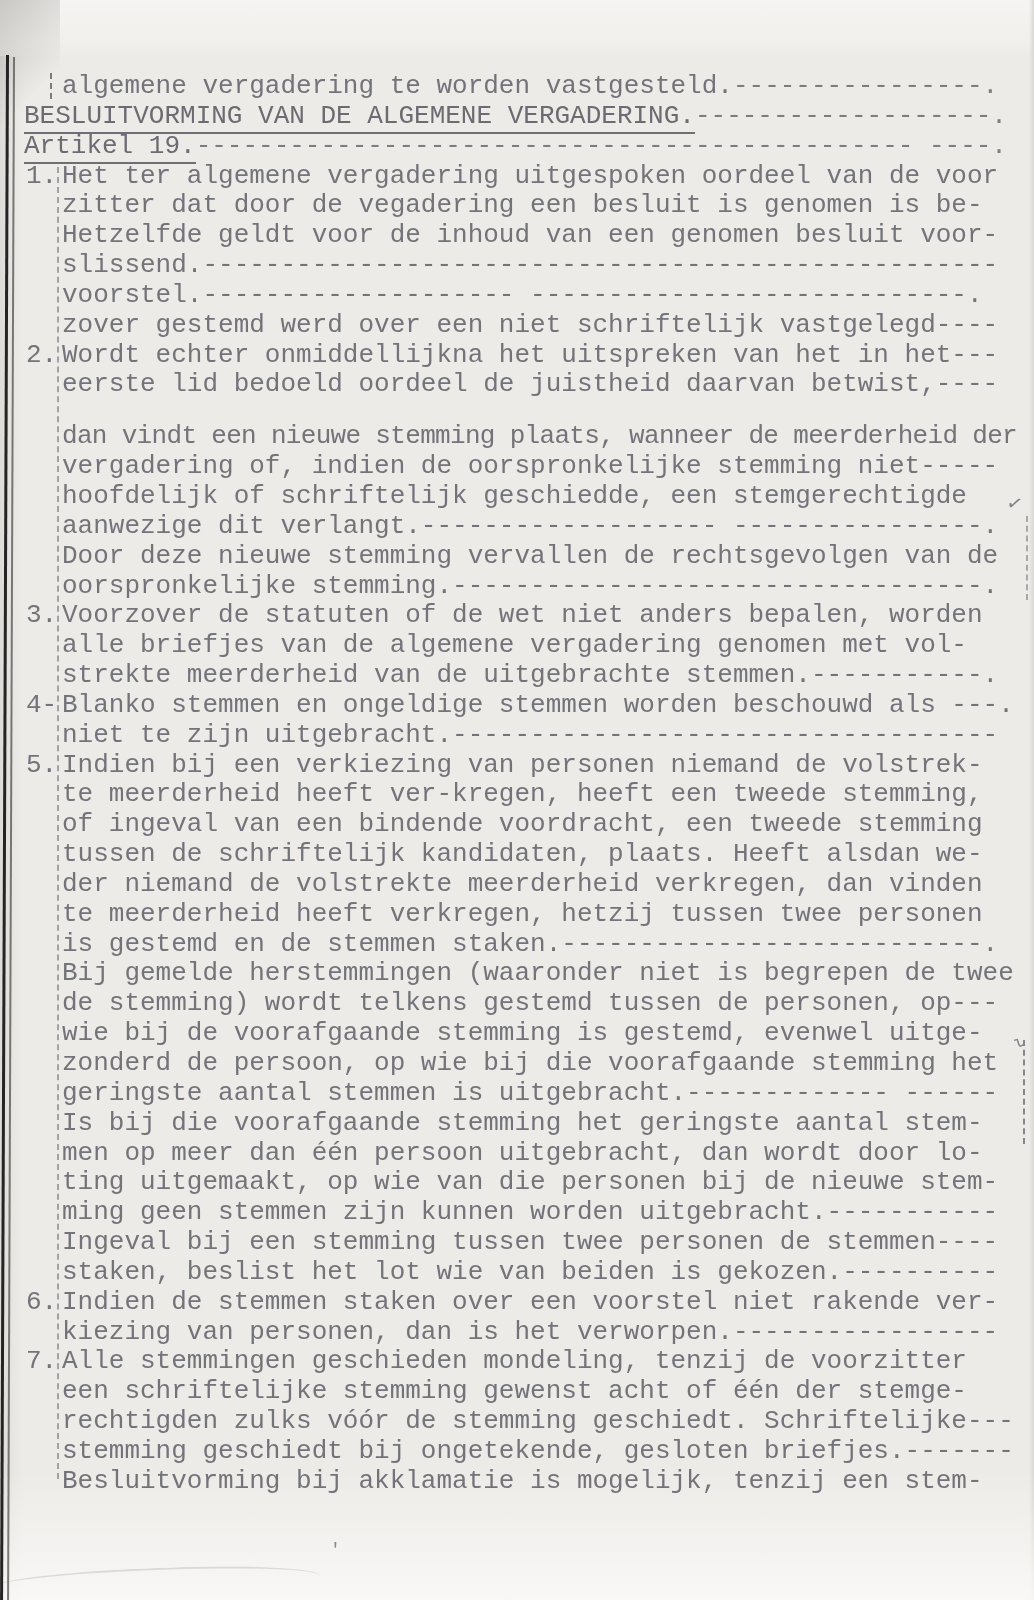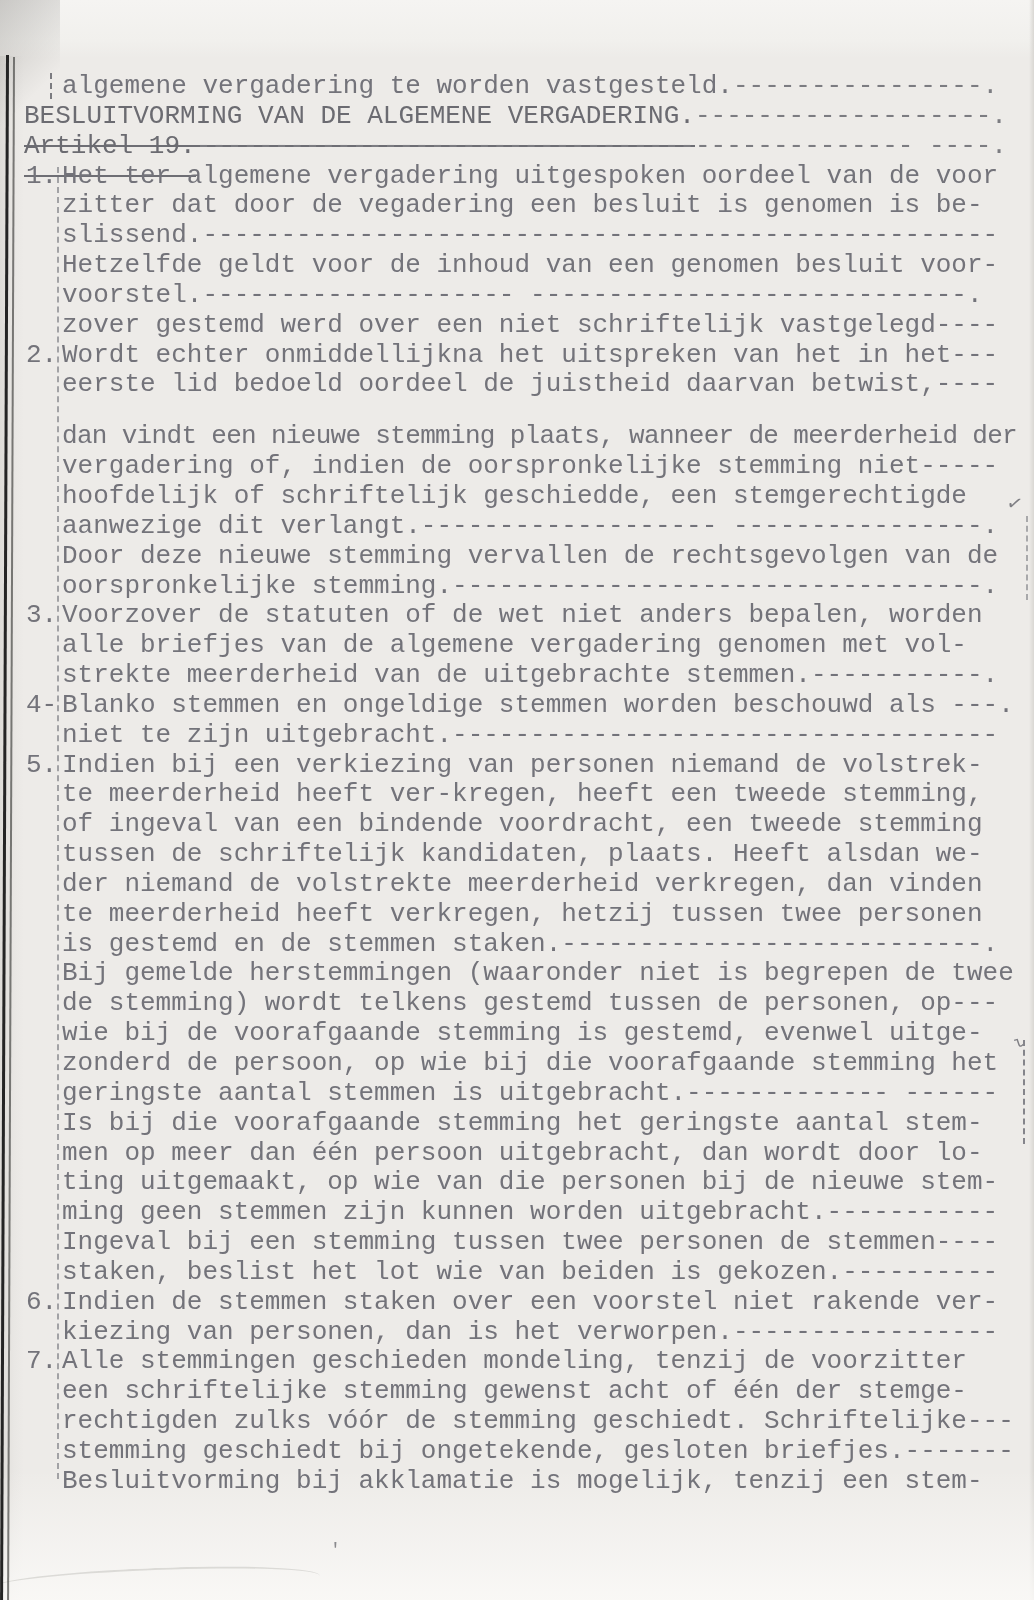--- a/index.html
+++ b/index.html
@@ -30,21 +30,21 @@
     background:#242424;transform:rotate(.22deg);transform-origin:top;}
   .edge-inner{position:absolute;left:13px;top:57px;height:1543px;width:2px;
     background:#5a5a58;opacity:.8;transform:rotate(.22deg);transform-origin:top;}
   
   .content{position:absolute;left:24px;top:72px;width:1000px;
     font-size:26px;line-height:29.85px;letter-spacing:0;}
   .line{position:relative;white-space:nowrap;padding-left:38px;height:29.85px;}
   .line.full{padding-left:0;}
   .line.tight{letter-spacing:-0.68px;margin-top:22px;}
   .num{position:absolute;left:2px;top:0;width:34px;}
-  .u{border-bottom:2px solid #6e6e74;padding-bottom:14px;}
+  .u{border-bottom:2px solid #6e6e74;padding-bottom:1px;}
   .head{color:#6b6b71;}
   .dash{color:#7c7c81;}
   .tickmark{position:absolute;left:26px;top:1px;height:26px;
     border-left:2px dashed #7b7b80;}
   
   .rule{position:absolute;left:57px;top:167px;height:1312px;
     border-left:2px dashed #8a8a8f;opacity:.75;}
   
   .anno{position:absolute;color:#7f7f84;}
   .anno-check{left:1008px;top:490px;font-size:22px;transform:rotate(12deg);}
@@ -80,22 +80,22 @@
       <span class="u">BESLUITVORMING VAN DE ALGEMENE VERGADERING.</span><span class="dash">-------------------.</span>
     </div>
 
     <div class="line full head">
       <span class="u">Artikel 19.</span><span class="dash">---------------------------------------------- ----.</span>
     </div>
 
     <div id="lines">
         <div class="line"><span class="num">1.</span><span>Het ter algemene vergadering uitgespoken oordeel van de voor</span></div>
         <div class="line"><span>zitter dat door de vegadering een besluit is genomen is be-</span></div>
+        <div class="line"><span>Hetzelfde geldt voor de inhoud van een genomen besluit voor-</span></div>
         <div class="line"><span>slissend.---------------------------------------------------</span></div>
-        <div class="line"><span>Hetzelfde geldt voor de inhoud van een genomen besluit voor-</span></div>
         <div class="line"><span>voorstel.-------------------- ----------------------------.</span></div>
         <div class="line"><span>zover gestemd werd over een niet schriftelijk vastgelegd----</span></div>
         <div class="line"><span class="num">2.</span><span>Wordt echter onmiddellijkna het uitspreken van het in het---</span></div>
         <div class="line"><span>eerste lid bedoeld oordeel de juistheid daarvan betwist,----</span></div>
         <div class="line tight"><span>dan vindt een nieuwe stemming plaats, wanneer de meerderheid der</span></div>
         <div class="line"><span>vergadering of, indien de oorspronkelijke stemming niet-----</span></div>
         <div class="line"><span>hoofdelijk of schriftelijk geschiedde, een stemgerechtigde</span></div>
         <div class="line"><span>aanwezige dit verlangt.------------------- ----------------.</span></div>
         <div class="line"><span>Door deze nieuwe stemming vervallen de rechtsgevolgen van de</span></div>
         <div class="line"><span>oorspronkelijke stemming.----------------------------------.</span></div>

